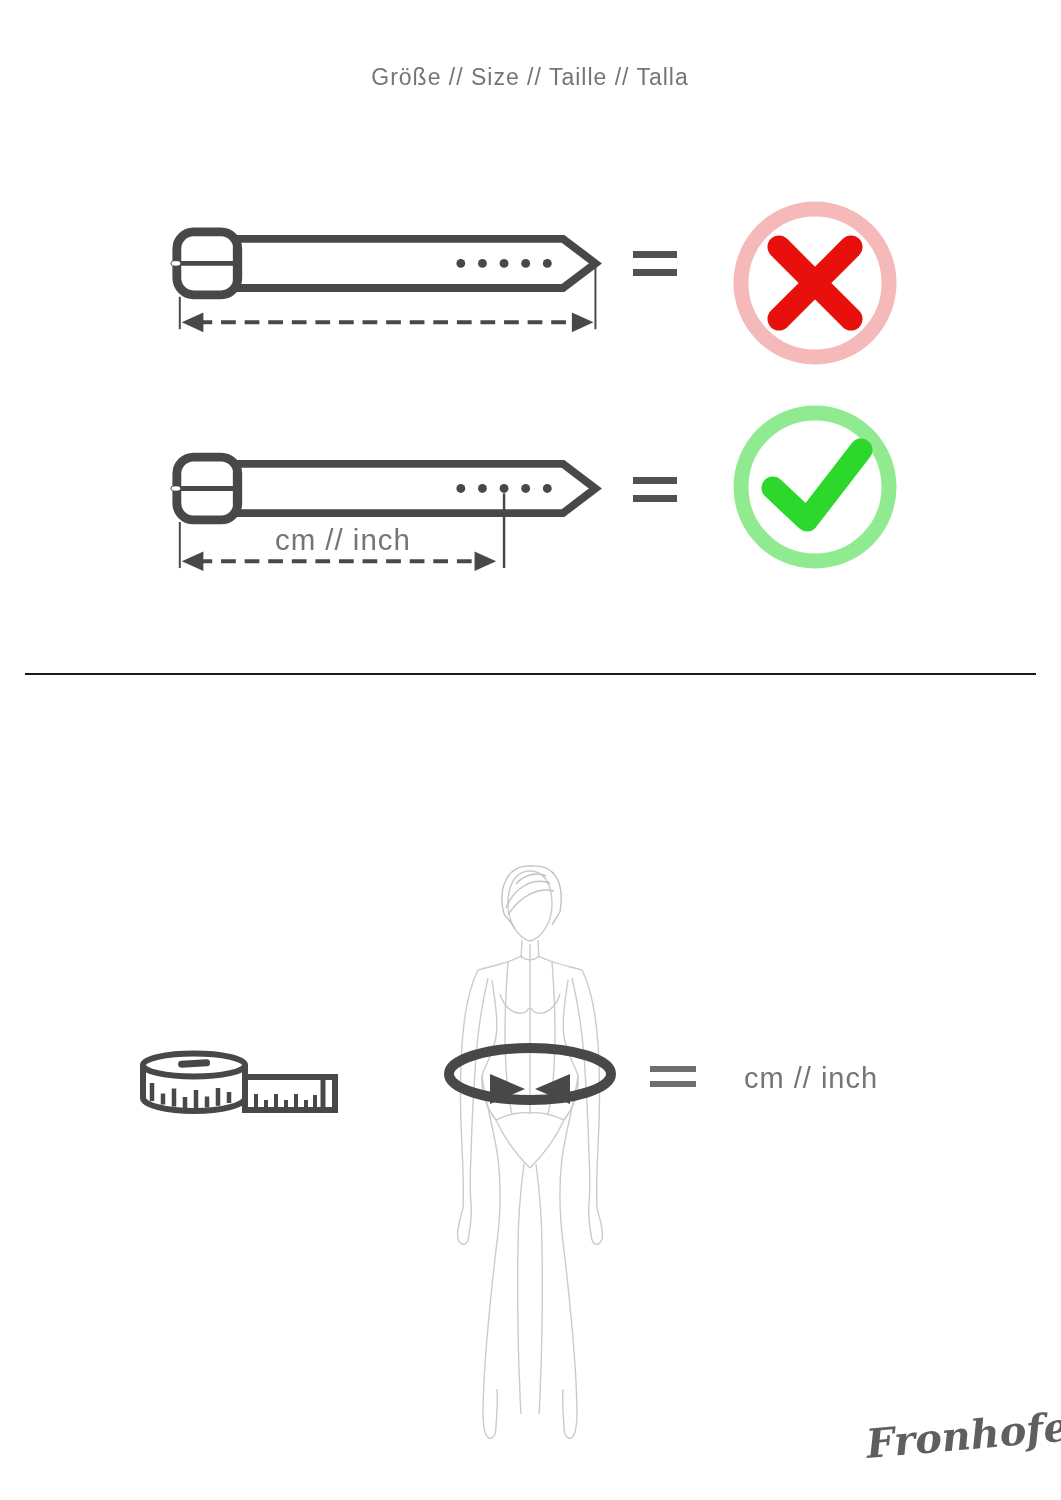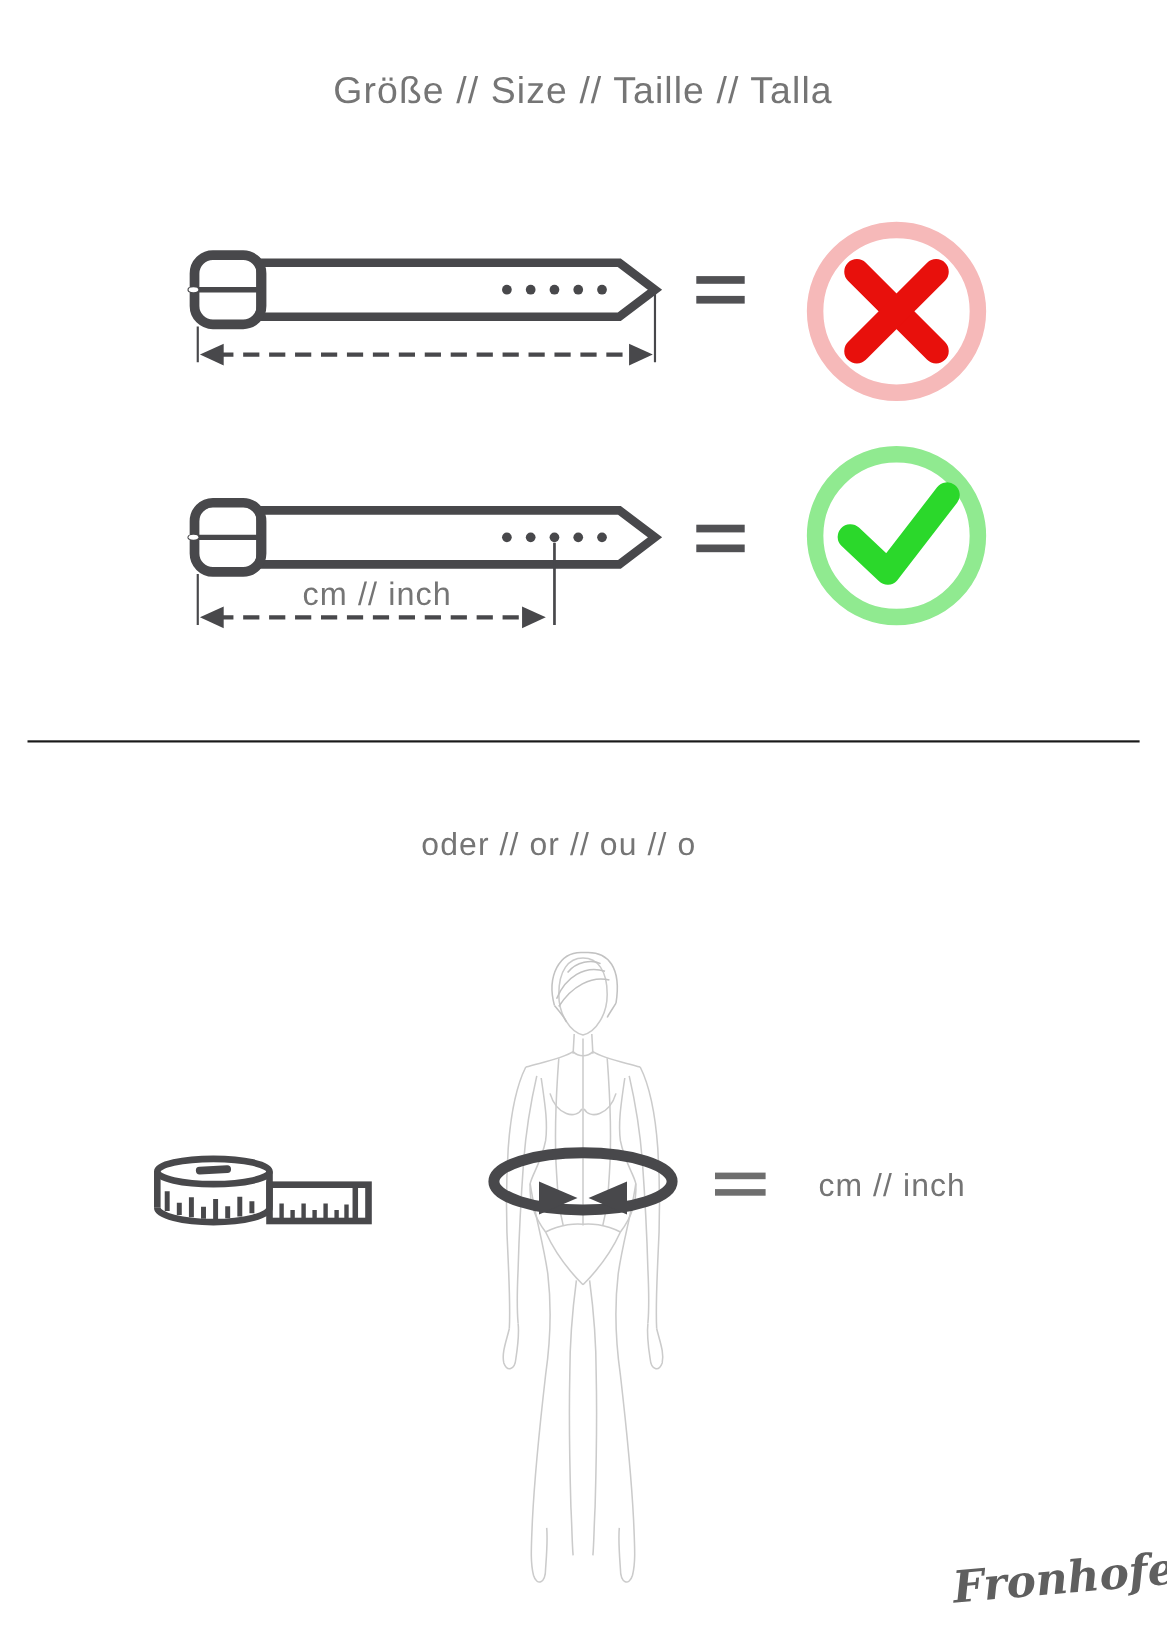--- a/index.html
+++ b/index.html
@@ -3,21 +3,21 @@
 <meta charset="utf-8">
 <style>
   html,body{margin:0;padding:0;background:#fff;}
   .canvas{
     position:relative;width:1061px;height:1500px;background:#ffffff;overflow:hidden;
     font-family:"Liberation Sans",sans-serif;
   }
   .abs{position:absolute;}
   .heading{
     left:15px;top:64px;width:1030px;text-align:center;
-    font-size:34px;color:#757575;letter-spacing:1px;
+    font-size:23px;color:#757575;letter-spacing:1px;
   }
   .subheading{
     left:0px;top:752px;width:1016px;text-align:center;
     font-size:29px;color:#757575;letter-spacing:1px;
   }
   .eq{display:flex;flex-direction:column;gap:11px;}
   .eq .bar{width:44px;height:7px;background:#515154;}
   .eq--small{gap:9px;}
   .eq--small .bar{width:46px;height:6px;background:#6e6e6e;}
   .measure-label{
@@ -96,21 +96,20 @@
     <div class="bar"></div>
     <div class="bar"></div>
   </div>
 
   <svg class="abs" style="left:725px;top:397px;" width="180" height="180" viewBox="0 0 180 180">
     <circle cx="90" cy="90" r="74" fill="none" stroke="#90ea90" stroke-width="15"></circle>
     <path d="M48 91 L82 123 L136 53" fill="none" stroke="#2bd82b" stroke-width="23" stroke-linecap="round" stroke-linejoin="round"></path>
   </svg>
 
   <div class="abs divider"></div>
-  <div class="abs subheading">oder // or // ou // o</div>
 
   <svg class="abs" style="left:136px;top:1048px;" width="207" height="82" viewBox="0 0 207 82">
     <g fill="none" stroke="#48484b">
       <rect x="109" y="29" width="90" height="33" stroke-width="6" fill="#ffffff"></rect>
       <line x1="187" y1="29" x2="187" y2="62" stroke-width="5"></line>
       <g stroke-width="4">
         <line x1="120" y1="62" x2="120" y2="46"></line>
           <line x1="130" y1="62" x2="130" y2="52"></line>
         <line x1="140" y1="62" x2="140" y2="46"></line>
           <line x1="150" y1="62" x2="150" y2="52"></line>

